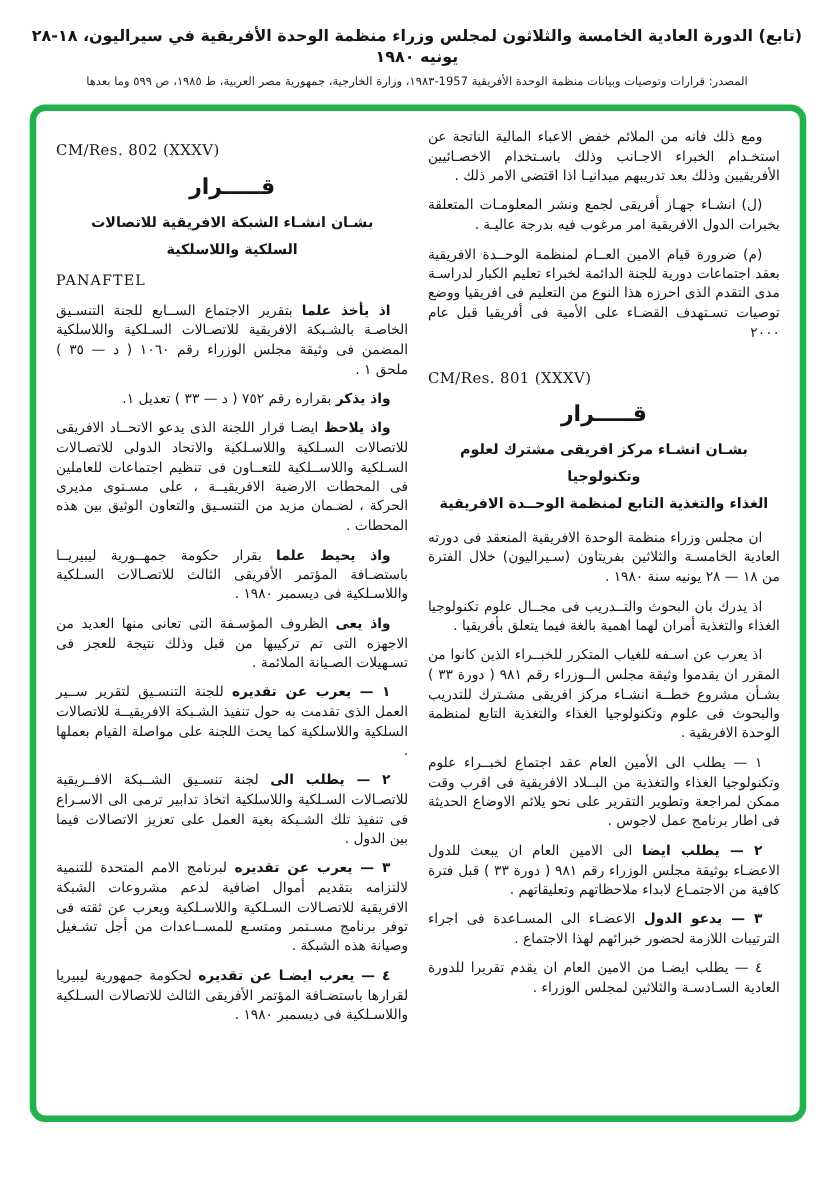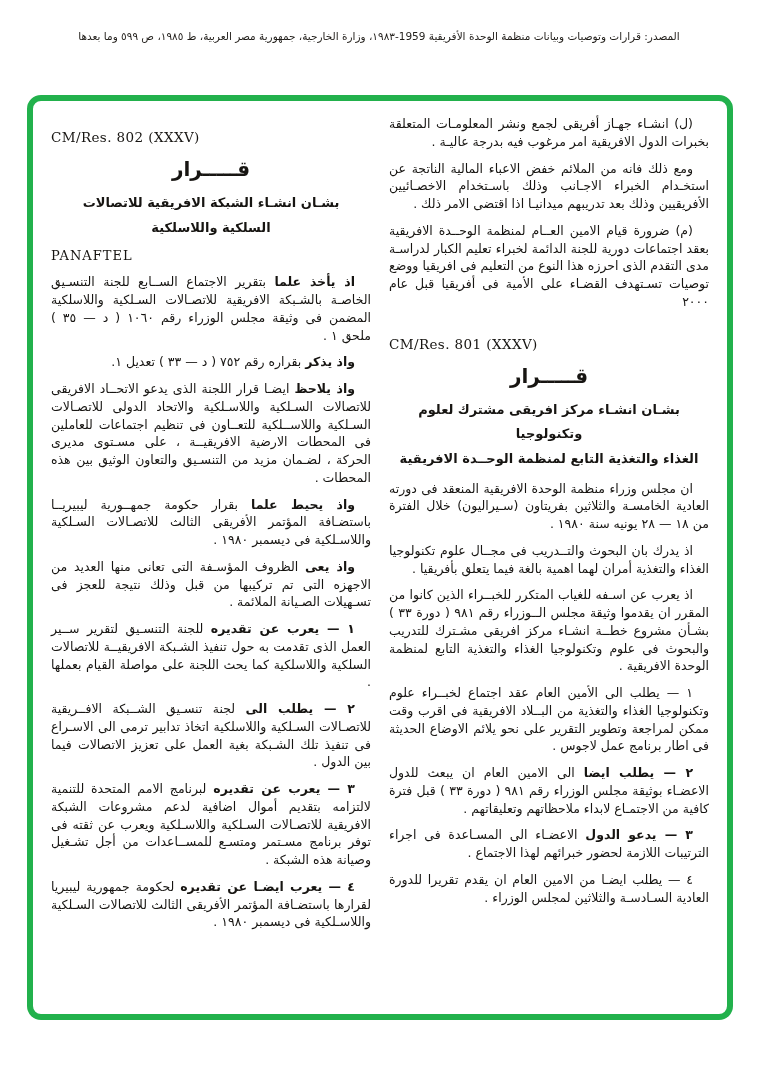--- a/index.html
+++ b/index.html
@@ -79,29 +79,30 @@
     display:inline-block;font-size:14px;font-weight:bold;
     direction:rtl;transform:translateX(-55px);
   }
 </style>
 </head>
 <body>
 
 <div class="page">
 
   <header class="page-header">
-    <div class="hdr-line2">المصدر: قرارات وتوصيات وبيانات منظمة الوحدة الأفريقية 1959-١٩٨٣، وزارة الخارجية، جمهورية مصر العربية، ط ١٩٨٥، ص ٥٩٩ وما بعدها</div>
+    <div class="hdr-line1">(تابع) الدورة العادية الخامسة والثلاثون لمجلس وزراء منظمة الوحدة الأفريقية في سيراليون، ١٨-٢٨ يونيه ١٩٨٠</div>
+    <div class="hdr-line2">المصدر: قرارات وتوصيات وبيانات منظمة الوحدة الأفريقية 1957-١٩٨٣، وزارة الخارجية، جمهورية مصر العربية، ط ١٩٨٥، ص ٥٩٩ وما بعدها</div>
   </header>
 
   <div class="green-box">
     <div class="cols">
 
       <section class="col col-right">
+        <p class="para"><b class="lead"></b><span>ومع ذلك فانه من الملائم خفض الاعباء المالية الناتجة عن استخـدام الخبراء الاجـانب وذلك باسـتخدام الاخصـائيين الأفريقيين وذلك بعد تدريبهم ميدانيـا اذا اقتضى الامر ذلك .</span></p>
         <p class="para"><b class="lead"></b><span>(ل) انشـاء جهـاز أفريقى لجمع ونشر المعلومـات المتعلقة بخبرات الدول الافريقية امر مرغوب فيه بدرجة عاليـة .</span></p>
-        <p class="para"><b class="lead"></b><span>ومع ذلك فانه من الملائم خفض الاعباء المالية الناتجة عن استخـدام الخبراء الاجـانب وذلك باسـتخدام الاخصـائيين الأفريقيين وذلك بعد تدريبهم ميدانيـا اذا اقتضى الامر ذلك .</span></p>
         <p class="para"><b class="lead"></b><span>(م) ضرورة قيام الامين العــام لمنظمة الوحــدة الافريقية بعقد اجتماعات دورية للجنة الدائمة لخبراء تعليم الكبار لدراسـة مدى التقدم الذى احرزه هذا النوع من التعليم فى افريقيا ووضع توصيات تسـتهدف القضـاء على الأمية فى أفريقيا قبل عام ٢٠٠٠</span></p>
 
         <div class="gap-md"></div>
 
         <div class="docref">CM/Res. 801 (XXXV)</div>
         <div class="qarar">قـــــرار</div>
         <div class="res-title">
           <div>بشـان انشـاء مركز افريقى مشترك لعلوم وتكنولوجيا</div>
           <div>الغذاء والتغذية التابع لمنظمة الوحــدة الافريقية</div>
         </div>

